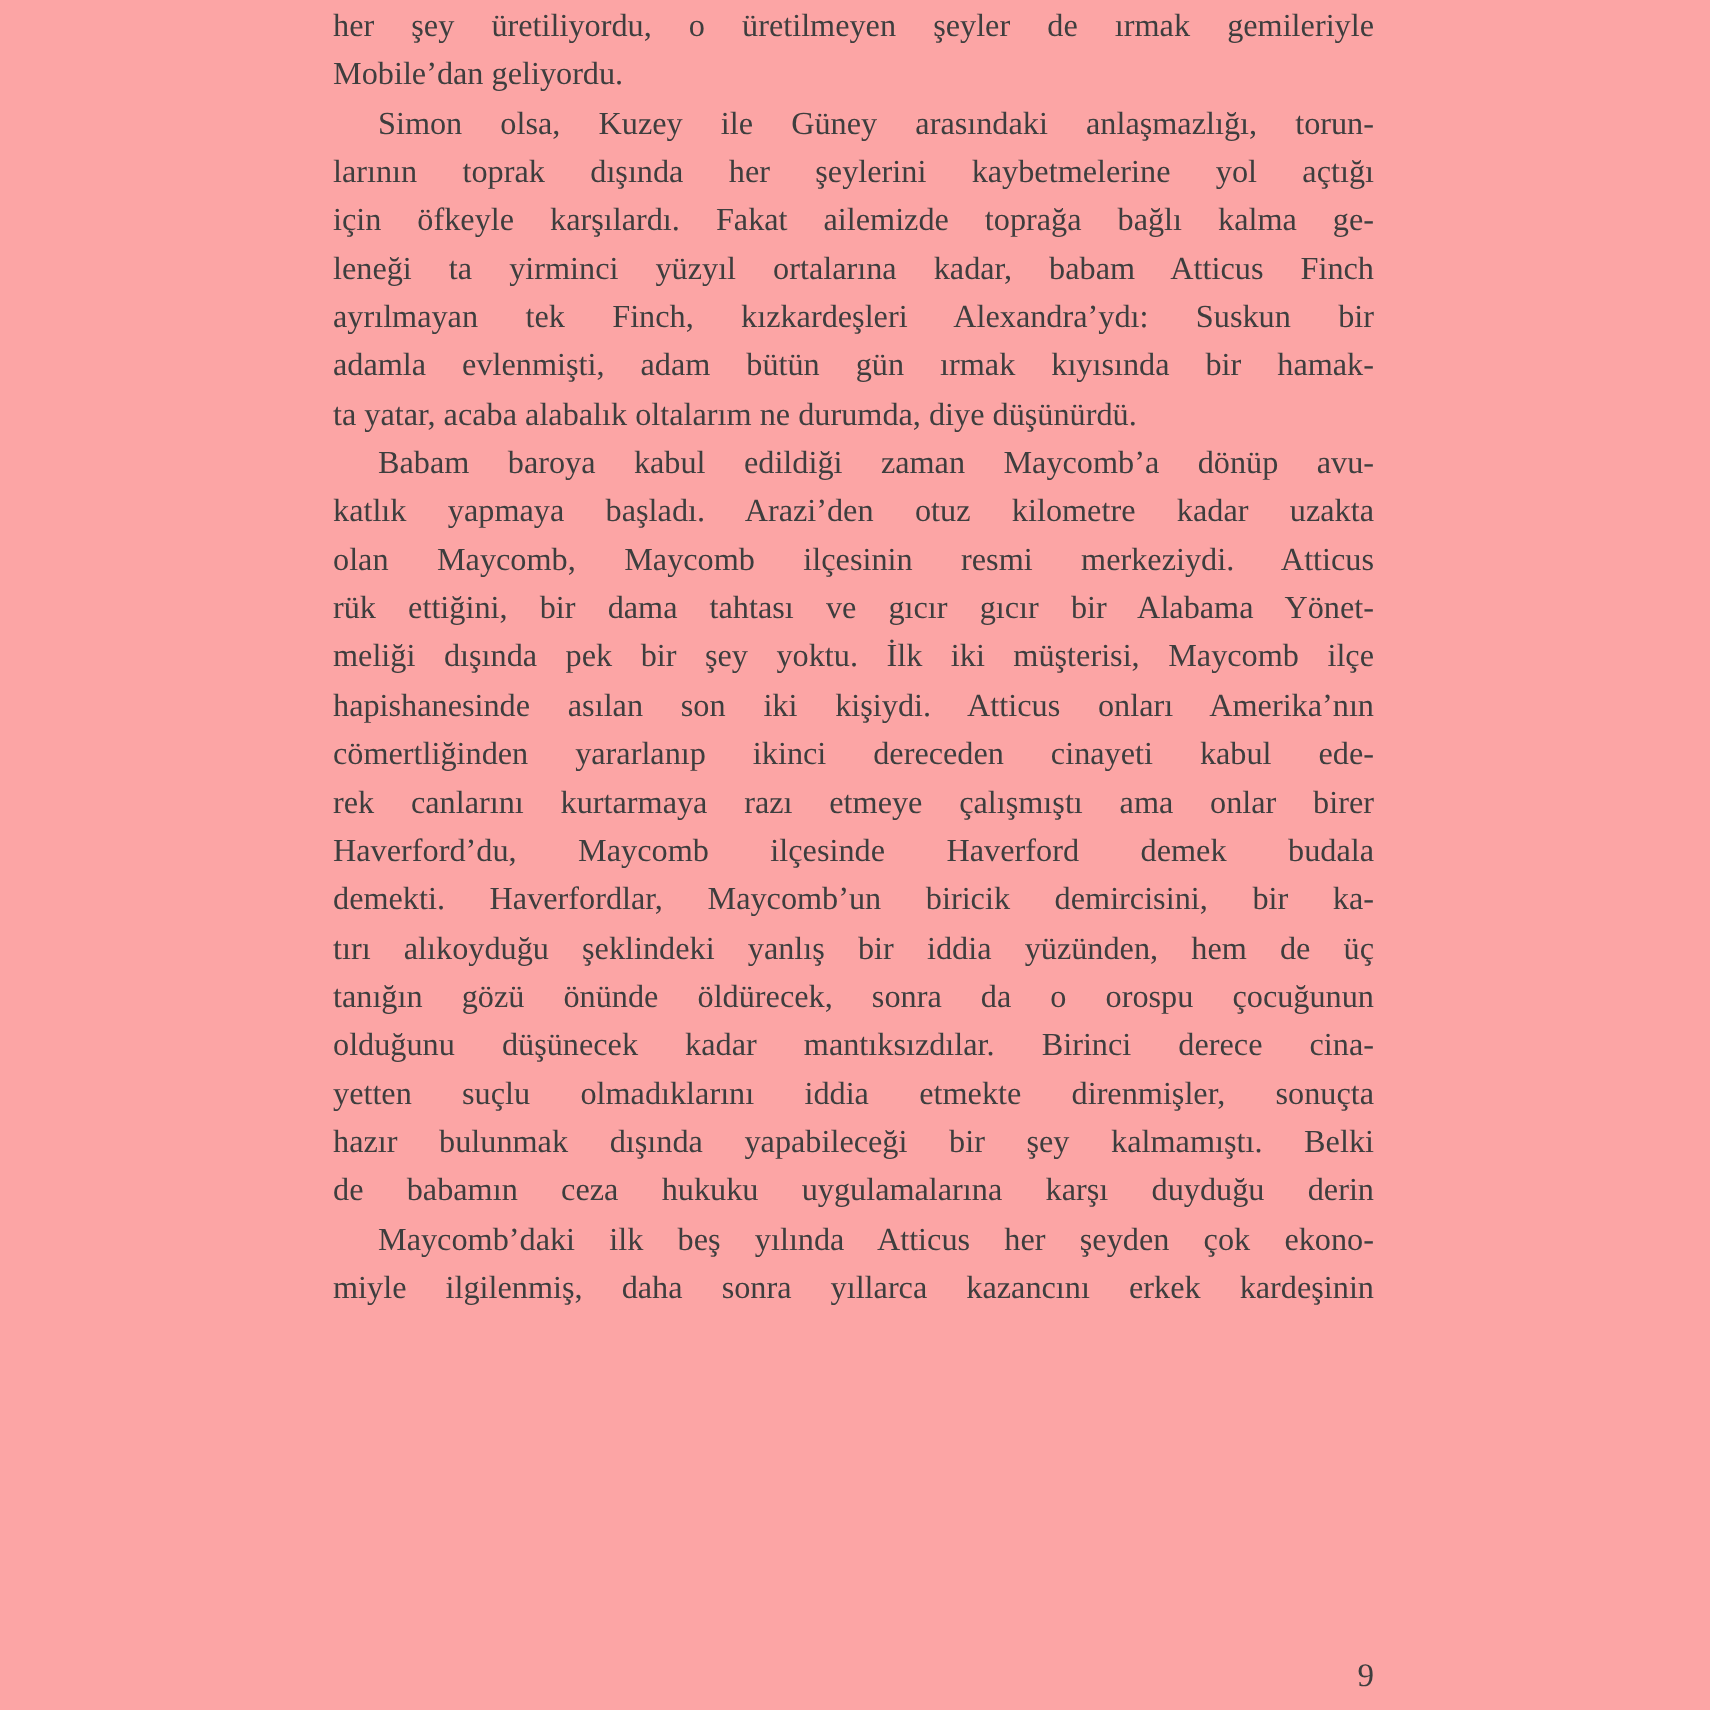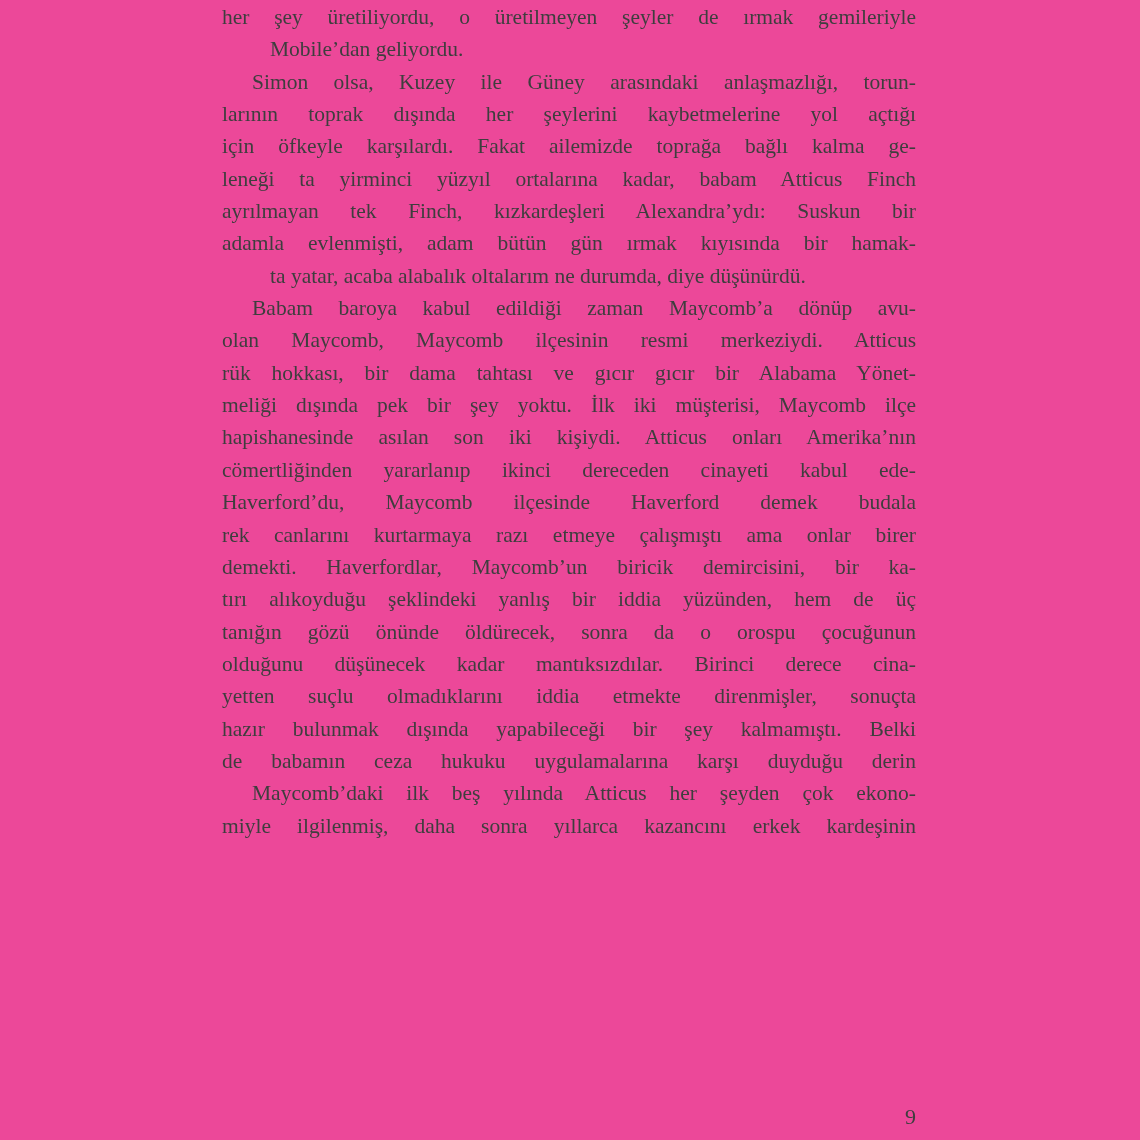--- a/index.html
+++ b/index.html
@@ -10,42 +10,41 @@
     width: 1140px;
     height: 1140px;
     background: #ffffff;
     overflow: hidden;
     font-family: "Liberation Serif", "DejaVu Serif", serif;
   }
   .page {
     position: relative;
     width: 1140px;
     height: 1140px;
-    background: #ec4899;
+    background: #fca5a5;
     color: #3e3e3e;
   }
   .text-block {
     position: absolute;
     left: 222px;
     top: 1px;
     width: 694px;
   }
   .line {
     font-size: 21.5px;
     line-height: 32.35px;
     height: 32.35px;
     text-align: justify;
     text-align-last: justify;
     white-space: normal;
     color: #3e3e3e;
     overflow: hidden;
   }
   .line.nojust {
     text-align-last: left;
-    margin-left: 48px;
   }
   .line.indent {
     text-indent: 30px;
   }
   .page-number {
     position: absolute;
     top: 1102px;
     left: 222px;
     width: 694px;
     text-align: right;
@@ -62,27 +61,28 @@
       <div class="line">her şey üretiliyordu, o üretilmeyen şeyler de ırmak gemileriyle</div>
       <div class="line nojust">Mobile’dan geliyordu.</div>
       <div class="line indent">Simon olsa, Kuzey ile Güney arasındaki anlaşmazlığı, torun-</div>
       <div class="line">larının toprak dışında her şeylerini kaybetmelerine yol açtığı</div>
       <div class="line">için öfkeyle karşılardı. Fakat ailemizde toprağa bağlı kalma ge-</div>
       <div class="line">leneği ta yirminci yüzyıl ortalarına kadar, babam Atticus Finch</div>
       <div class="line">ayrılmayan tek Finch, kızkardeşleri Alexandra’ydı: Suskun bir</div>
       <div class="line">adamla evlenmişti, adam bütün gün ırmak kıyısında bir hamak-</div>
       <div class="line nojust">ta yatar, acaba alabalık oltalarım ne durumda, diye düşünürdü.</div>
       <div class="line indent">Babam baroya kabul edildiği zaman Maycomb’a dönüp avu-</div>
+      <div class="line">katlık yapmaya başladı. Arazi’den otuz kilometre kadar uzakta</div>
       <div class="line">olan Maycomb, Maycomb ilçesinin resmi merkeziydi. Atticus</div>
-      <div class="line">rük hokkası, bir dama tahtası ve gıcır gıcır bir Alabama Yönet-</div>
+      <div class="line">rük ettiğini, bir dama tahtası ve gıcır gıcır bir Alabama Yönet-</div>
       <div class="line">meliği dışında pek bir şey yoktu. İlk iki müşterisi, Maycomb ilçe</div>
       <div class="line">hapishanesinde asılan son iki kişiydi. Atticus onları Amerika’nın</div>
       <div class="line">cömertliğinden yararlanıp ikinci dereceden cinayeti kabul ede-</div>
+      <div class="line">rek canlarını kurtarmaya razı etmeye çalışmıştı ama onlar birer</div>
       <div class="line">Haverford’du, Maycomb ilçesinde Haverford demek budala</div>
-      <div class="line">rek canlarını kurtarmaya razı etmeye çalışmıştı ama onlar birer</div>
       <div class="line">demekti. Haverfordlar, Maycomb’un biricik demircisini, bir ka-</div>
       <div class="line">tırı alıkoyduğu şeklindeki yanlış bir iddia yüzünden, hem de üç</div>
       <div class="line">tanığın gözü önünde öldürecek, sonra da o orospu çocuğunun</div>
       <div class="line">olduğunu düşünecek kadar mantıksızdılar. Birinci derece cina-</div>
       <div class="line">yetten suçlu olmadıklarını iddia etmekte direnmişler, sonuçta</div>
       <div class="line">hazır bulunmak dışında yapabileceği bir şey kalmamıştı. Belki</div>
       <div class="line">de babamın ceza hukuku uygulamalarına karşı duyduğu derin</div>
       <div class="line indent">Maycomb’daki ilk beş yılında Atticus her şeyden çok ekono-</div>
       <div class="line">miyle ilgilenmiş, daha sonra yıllarca kazancını erkek kardeşinin</div>
     </div>

